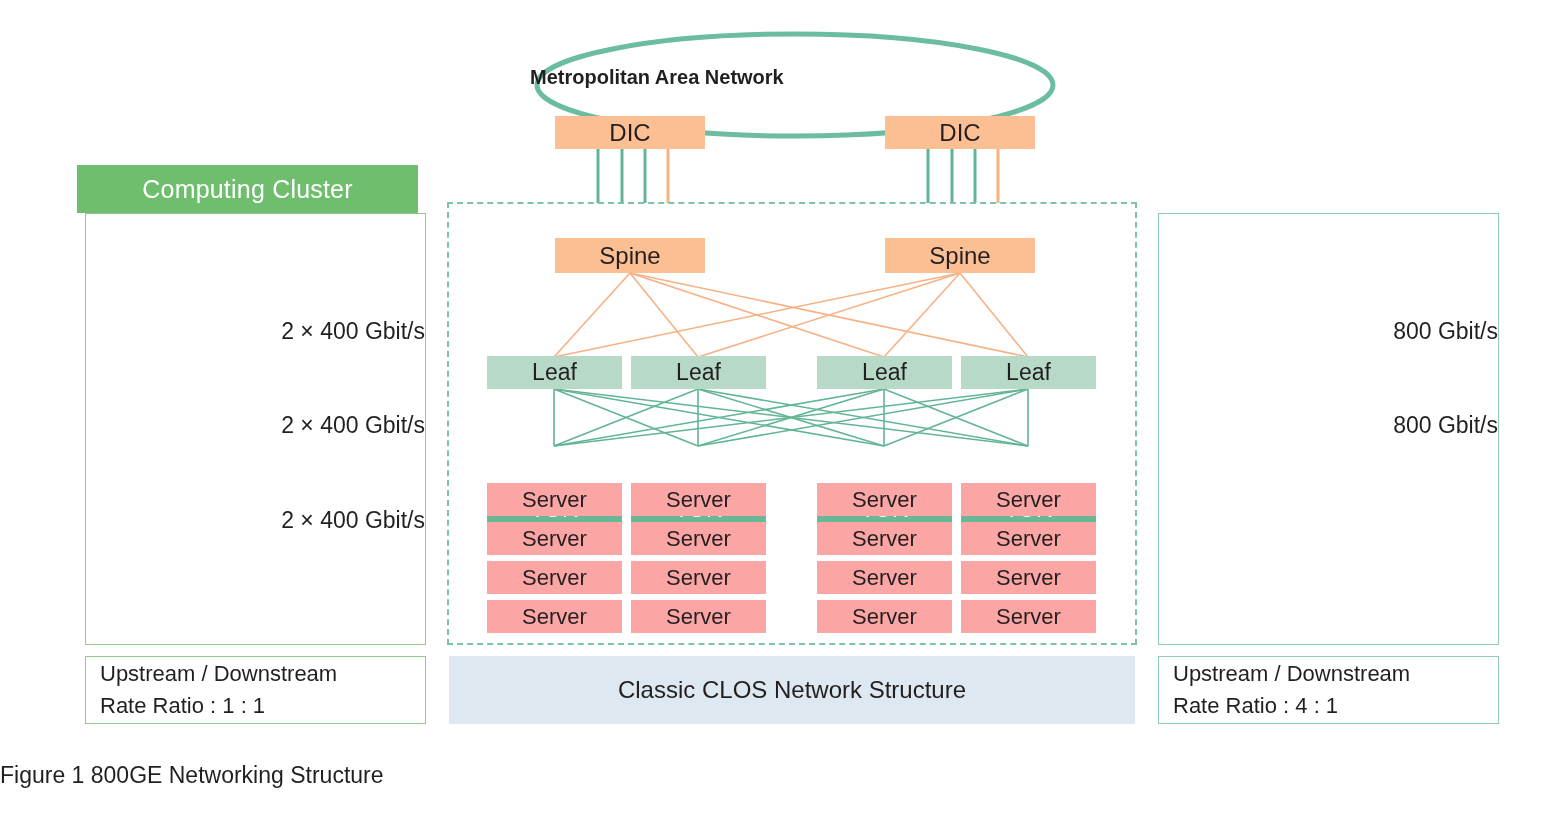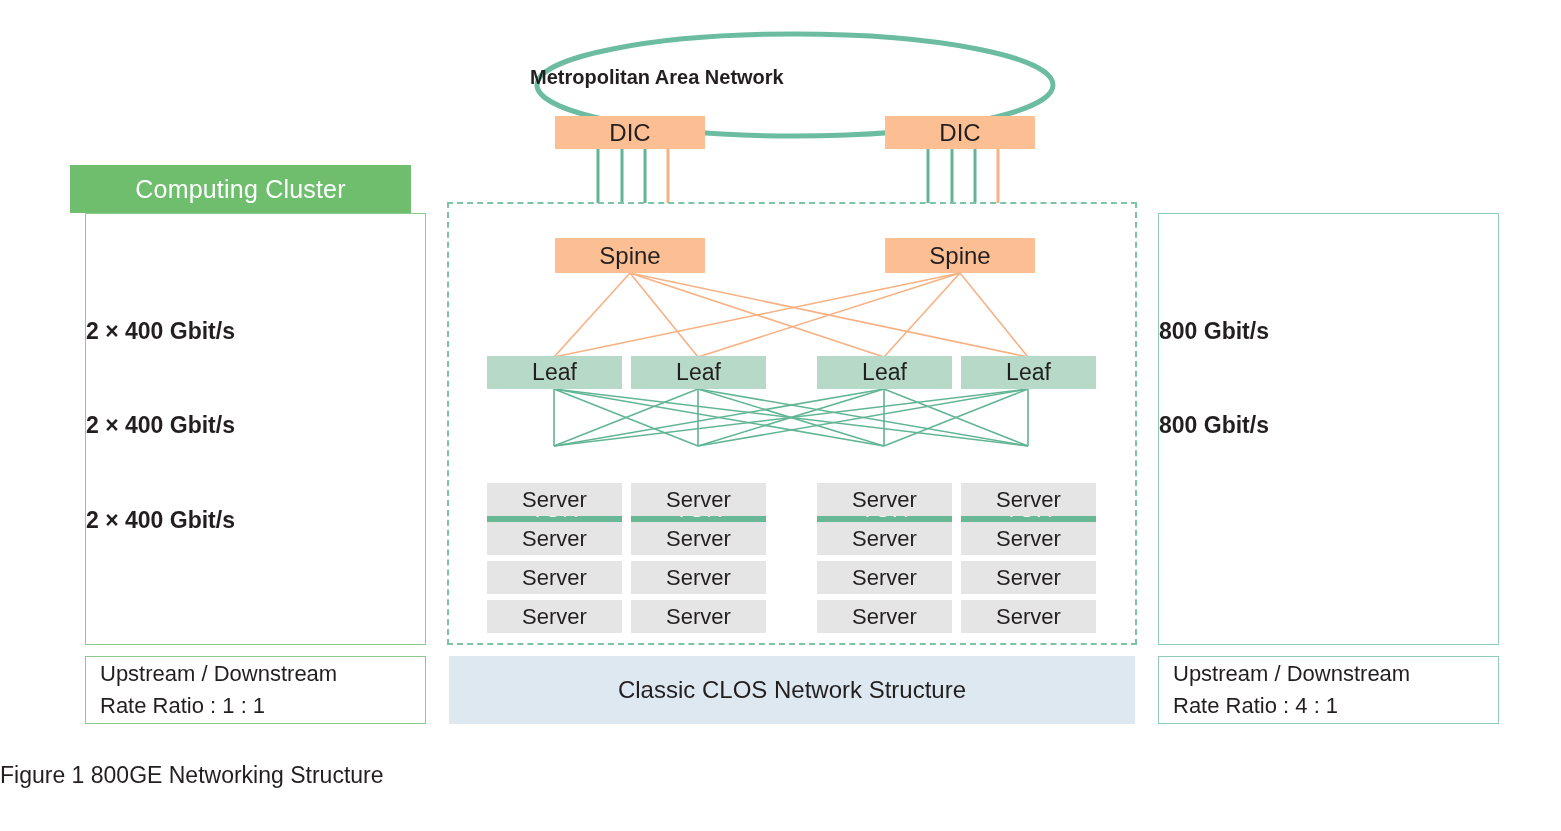--- a/index.html
+++ b/index.html
@@ -33,24 +33,23 @@
     position: absolute;
     background: #ffffff;
     display: flex;
     flex-direction: column;
     align-items: center;
     justify-content: center;
   }
   .panel-rate {
     position: absolute;
     width: 100%;
-    text-align: left;
+    text-align: right;
     font-size: 23px;
     color: #231f20;
-    font-weight: bold;
   }
   .ratio-box {
     position: absolute;
     background: #ffffff;
     display: flex;
     flex-direction: column;
     justify-content: center;
     padding-left: 14px;
     box-sizing: border-box;
     font-size: 22px;
@@ -83,21 +82,21 @@
     color: #231f20;
     font-size: 23px;
   }
   .node-tor {
     background: #68b896;
     color: #ffffff;
     font-size: 23px;
     margin-top: 48px;
   }
   .node-server {
-    background: #e5e5e5;
+    background: #fca5a5;
     color: #231f20;
     font-size: 22px;
   }
   .clos-label {
     position: absolute;
     left: 449px; top: 656px;
     width: 686px; height: 68px;
     background: #dde8f0;
     display: flex;
     align-items: center;
@@ -273,21 +272,21 @@
     <span>Server</span>
   </div>
   <div class="node node-server" style="left:961px; top:600px; width:135px; height:33px;">
     <span>Server</span>
   </div>
 
   <div class="clos-label">
     <span>Classic CLOS Network Structure</span>
   </div>
 
-  <div class="panel-header" style="left:70px; top:165px; width:341px; height:48px; background:#6ebe6e;">
+  <div class="panel-header" style="left:77px; top:165px; width:341px; height:48px; background:#6ebe6e;">
     <span>Computing Cluster</span>
   </div>
   <div class="panel-body" style="left:85px; top:213px; width:341px; height:432px; border:1px solid #8cc98c; box-sizing:border-box;">
     <div class="panel-rate" style="top:104px;">2 × 400 Gbit/s</div>
     <div class="panel-rate" style="top:198px;">2 × 400 Gbit/s</div>
     <div class="panel-rate" style="top:293px;">2 × 400 Gbit/s</div>
   </div>
   <div class="ratio-box" style="left:85px; top:656px; width:341px; height:68px; border:1px solid #8cc98c;">
     <span>Upstream / Downstream</span>
     <span>Rate Ratio : 1 : 1</span>

